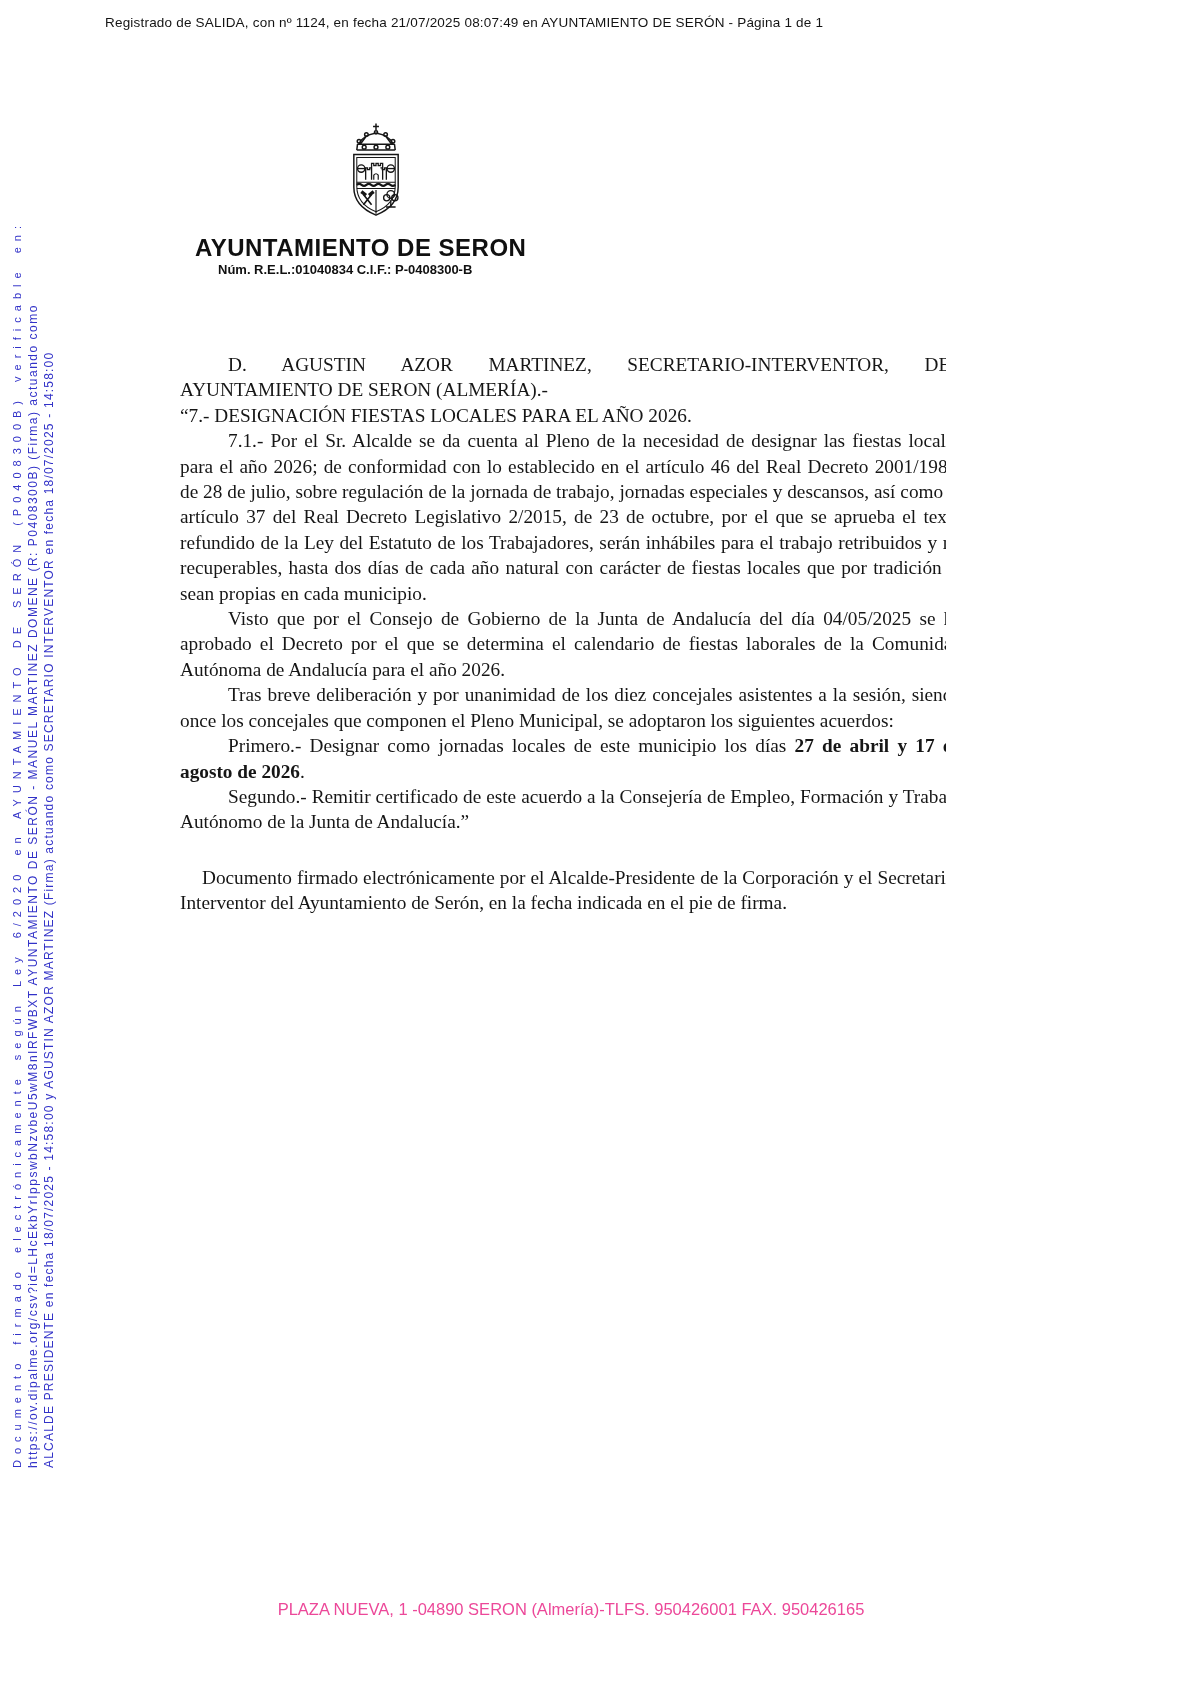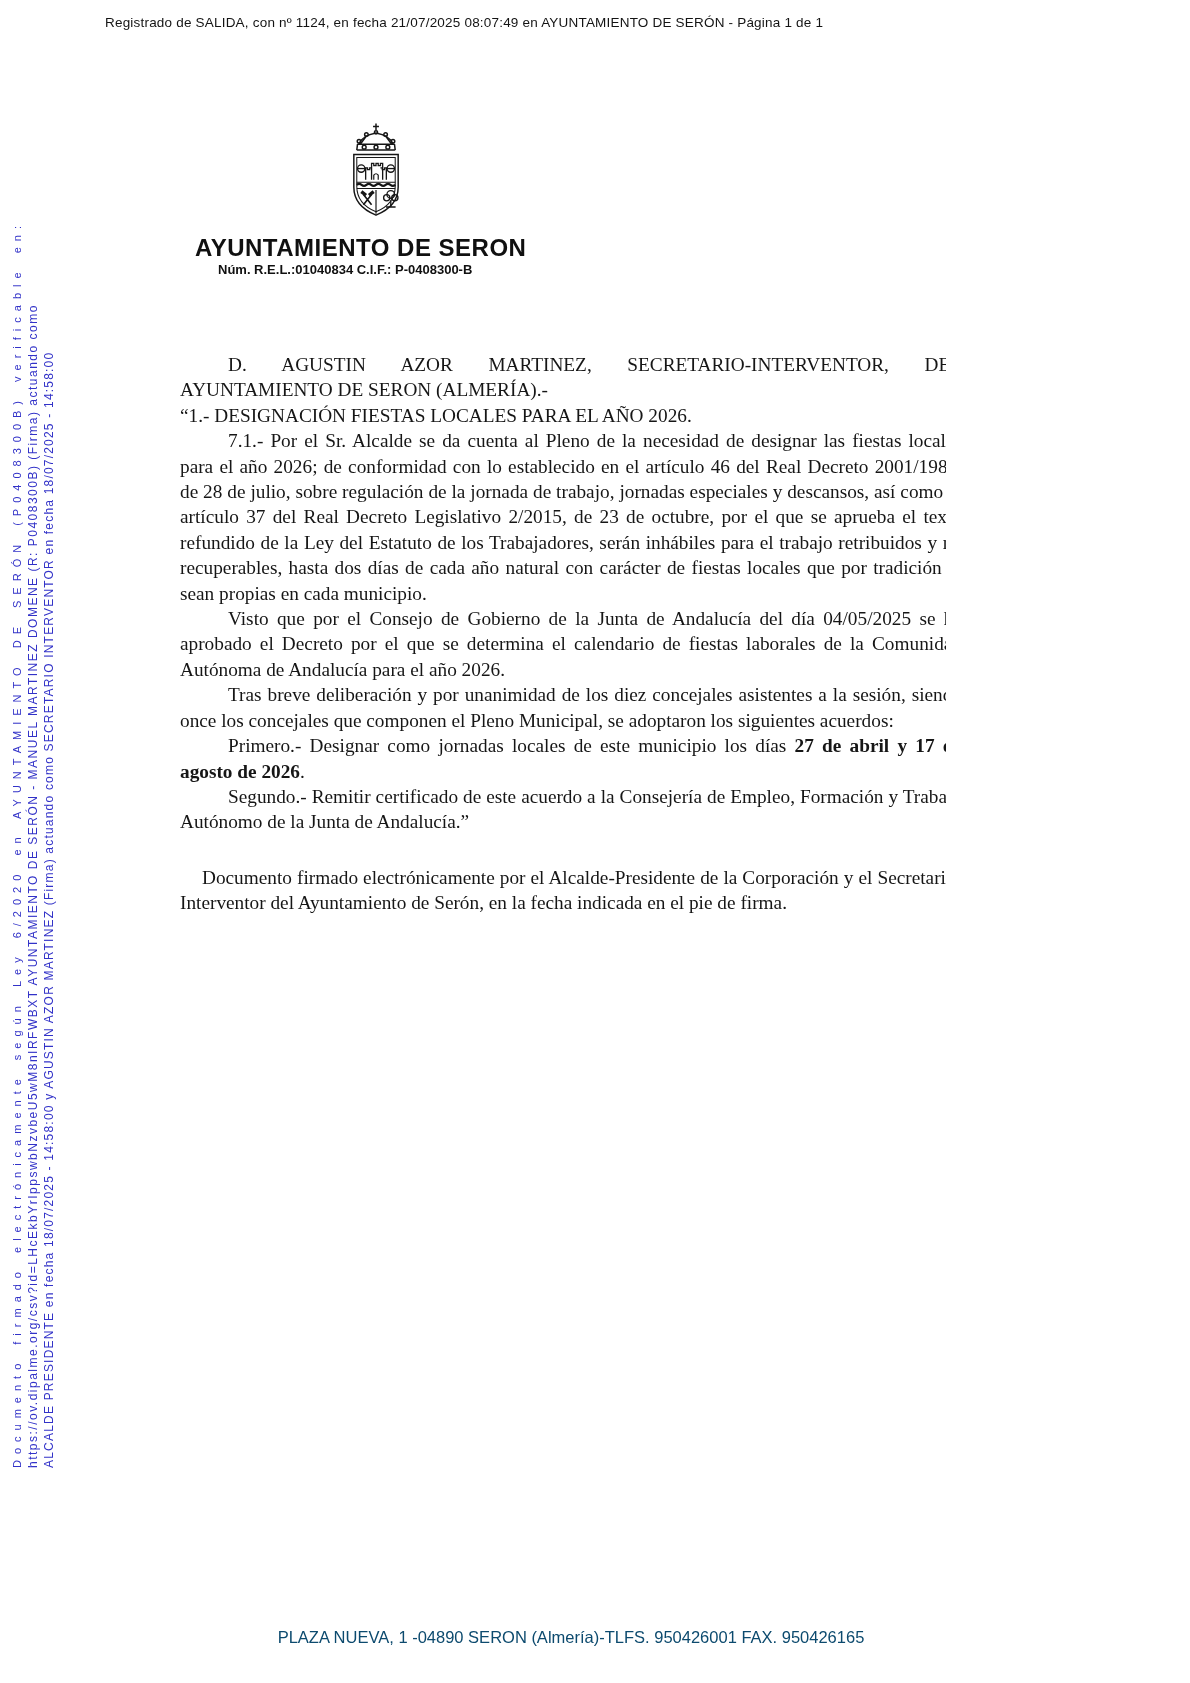--- a/index.html
+++ b/index.html
@@ -42,21 +42,21 @@
     font-size:19.3px; line-height:25.4px; text-align:justify; color:#161616;
   }
   .body-text p { margin:0; text-indent:48px;font-family:Liberation Serif, serif; }
   .body-text p.no-indent { text-indent:0; }
   .body-text p.sig-para { text-indent:22px; margin-top:30px; }
   .body-text b { font-weight:bold; }
 
   
   .footer-line {
     position:absolute; left:180px; top:1600px; width:782px;
-    text-align:center; font-size:16.5px; color:#0c4a6e;margin-top:28px;
+    text-align:center; font-size:16.5px; color:#ec4899;
   }
 </style>
 </head>
 <body>
 
 <div class="page">
 
   <div class="reg-line">Registrado de SALIDA, con nº 1124, en fecha 21/07/2025 08:07:49 en AYUNTAMIENTO DE SERÓN - Página 1 de 1</div>
 
   <div class="side-sig" style="color: rgb(50, 50, 200);">
@@ -110,21 +110,21 @@
       <circle cx="75.5" cy="102.5" r="4.2" stroke-width="1.8"></circle>
       <path d="M70 106 V115 M63.5 115 H76.5" stroke-width="1.8"></path>
     </svg>
   </div>
 
   <div class="org-name">AYUNTAMIENTO DE SERON</div>
   <div class="org-registry">Núm. R.E.L.:01040834  C.I.F.: P-0408300-B</div>
 
   <div class="body-text">
     <p>D. AGUSTIN AZOR MARTINEZ, SECRETARIO-INTERVENTOR, DEL AYUNTAMIENTO DE SERON (ALMERÍA).-</p>
-    <p class="no-indent">“1.- DESIGNACIÓN FIESTAS LOCALES PARA EL AÑO 2026.</p>
+    <p class="no-indent">“7.- DESIGNACIÓN FIESTAS LOCALES PARA EL AÑO 2026.</p>
     <p>7.1.- Por el Sr. Alcalde se da cuenta al Pleno de la necesidad de designar las fiestas locales para el año 2026; de conformidad con lo establecido en el artículo 46 del Real Decreto 2001/1983, de 28 de julio, sobre regulación de la jornada de trabajo, jornadas especiales y descansos, así como el artículo 37 del Real Decreto Legislativo 2/2015, de 23 de octubre, por el que se aprueba el texto refundido de la Ley del Estatuto de los Trabajadores, serán inhábiles para el trabajo retribuidos y no recuperables, hasta dos días de cada año natural con carácter de fiestas locales que por tradición le sean propias en cada municipio.</p>
     <p>Visto que por el Consejo de Gobierno de la Junta de Andalucía del día 04/05/2025 se ha aprobado el Decreto por el que se determina el calendario de fiestas laborales de la Comunidad Autónoma de Andalucía para el año 2026.</p>
     <p>Tras breve deliberación y por unanimidad de los diez concejales asistentes a la sesión, siendo once los concejales que componen el Pleno Municipal, se adoptaron los siguientes acuerdos:</p>
     <p><span>Primero.- Designar como jornadas locales de este municipio los días </span><b>27 de abril y 17 de agosto de 2026</b><span>.</span></p>
     <p>Segundo.- Remitir certificado de este acuerdo a la Consejería de Empleo, Formación y Trabajo Autónomo de la Junta de Andalucía.”</p>
     <p class="sig-para">Documento firmado electrónicamente por el Alcalde-Presidente de la Corporación y el Secretario-Interventor del Ayuntamiento de Serón, en la fecha indicada en el pie de firma.</p>
   </div>
 
   <div class="footer-line">PLAZA NUEVA, 1 -04890 SERON (Almería)-TLFS. 950426001 FAX. 950426165</div>
 

